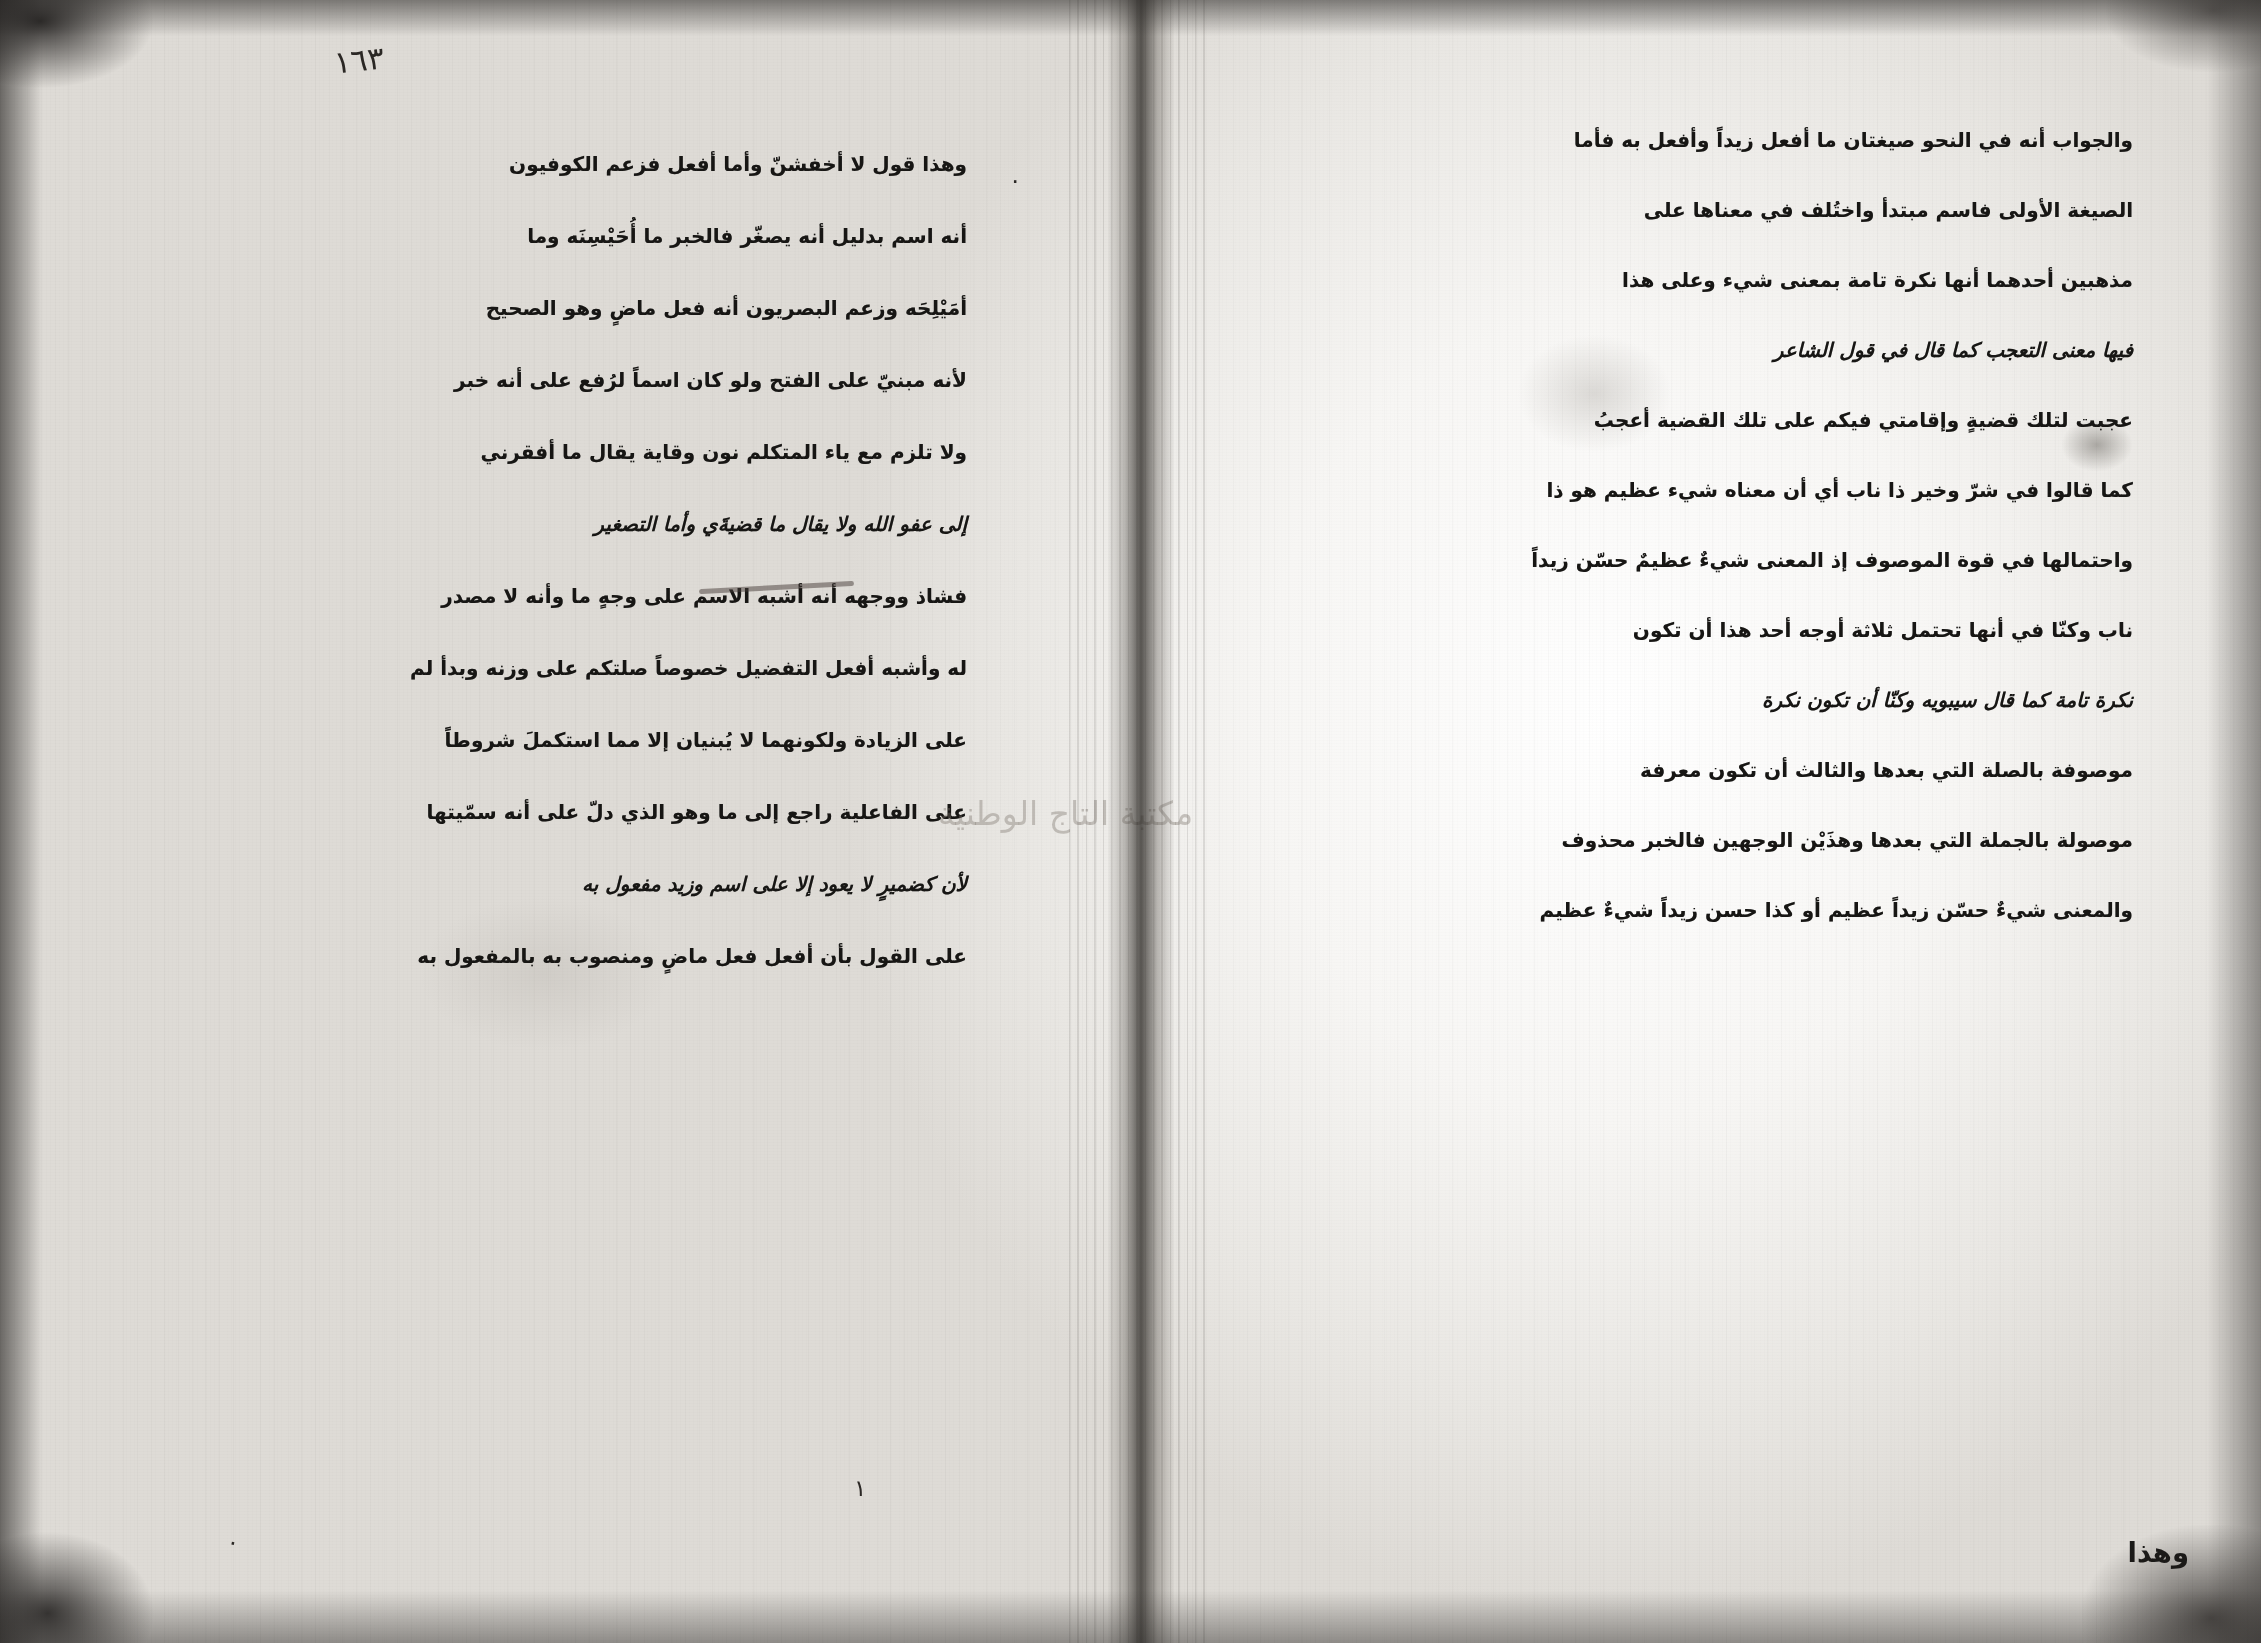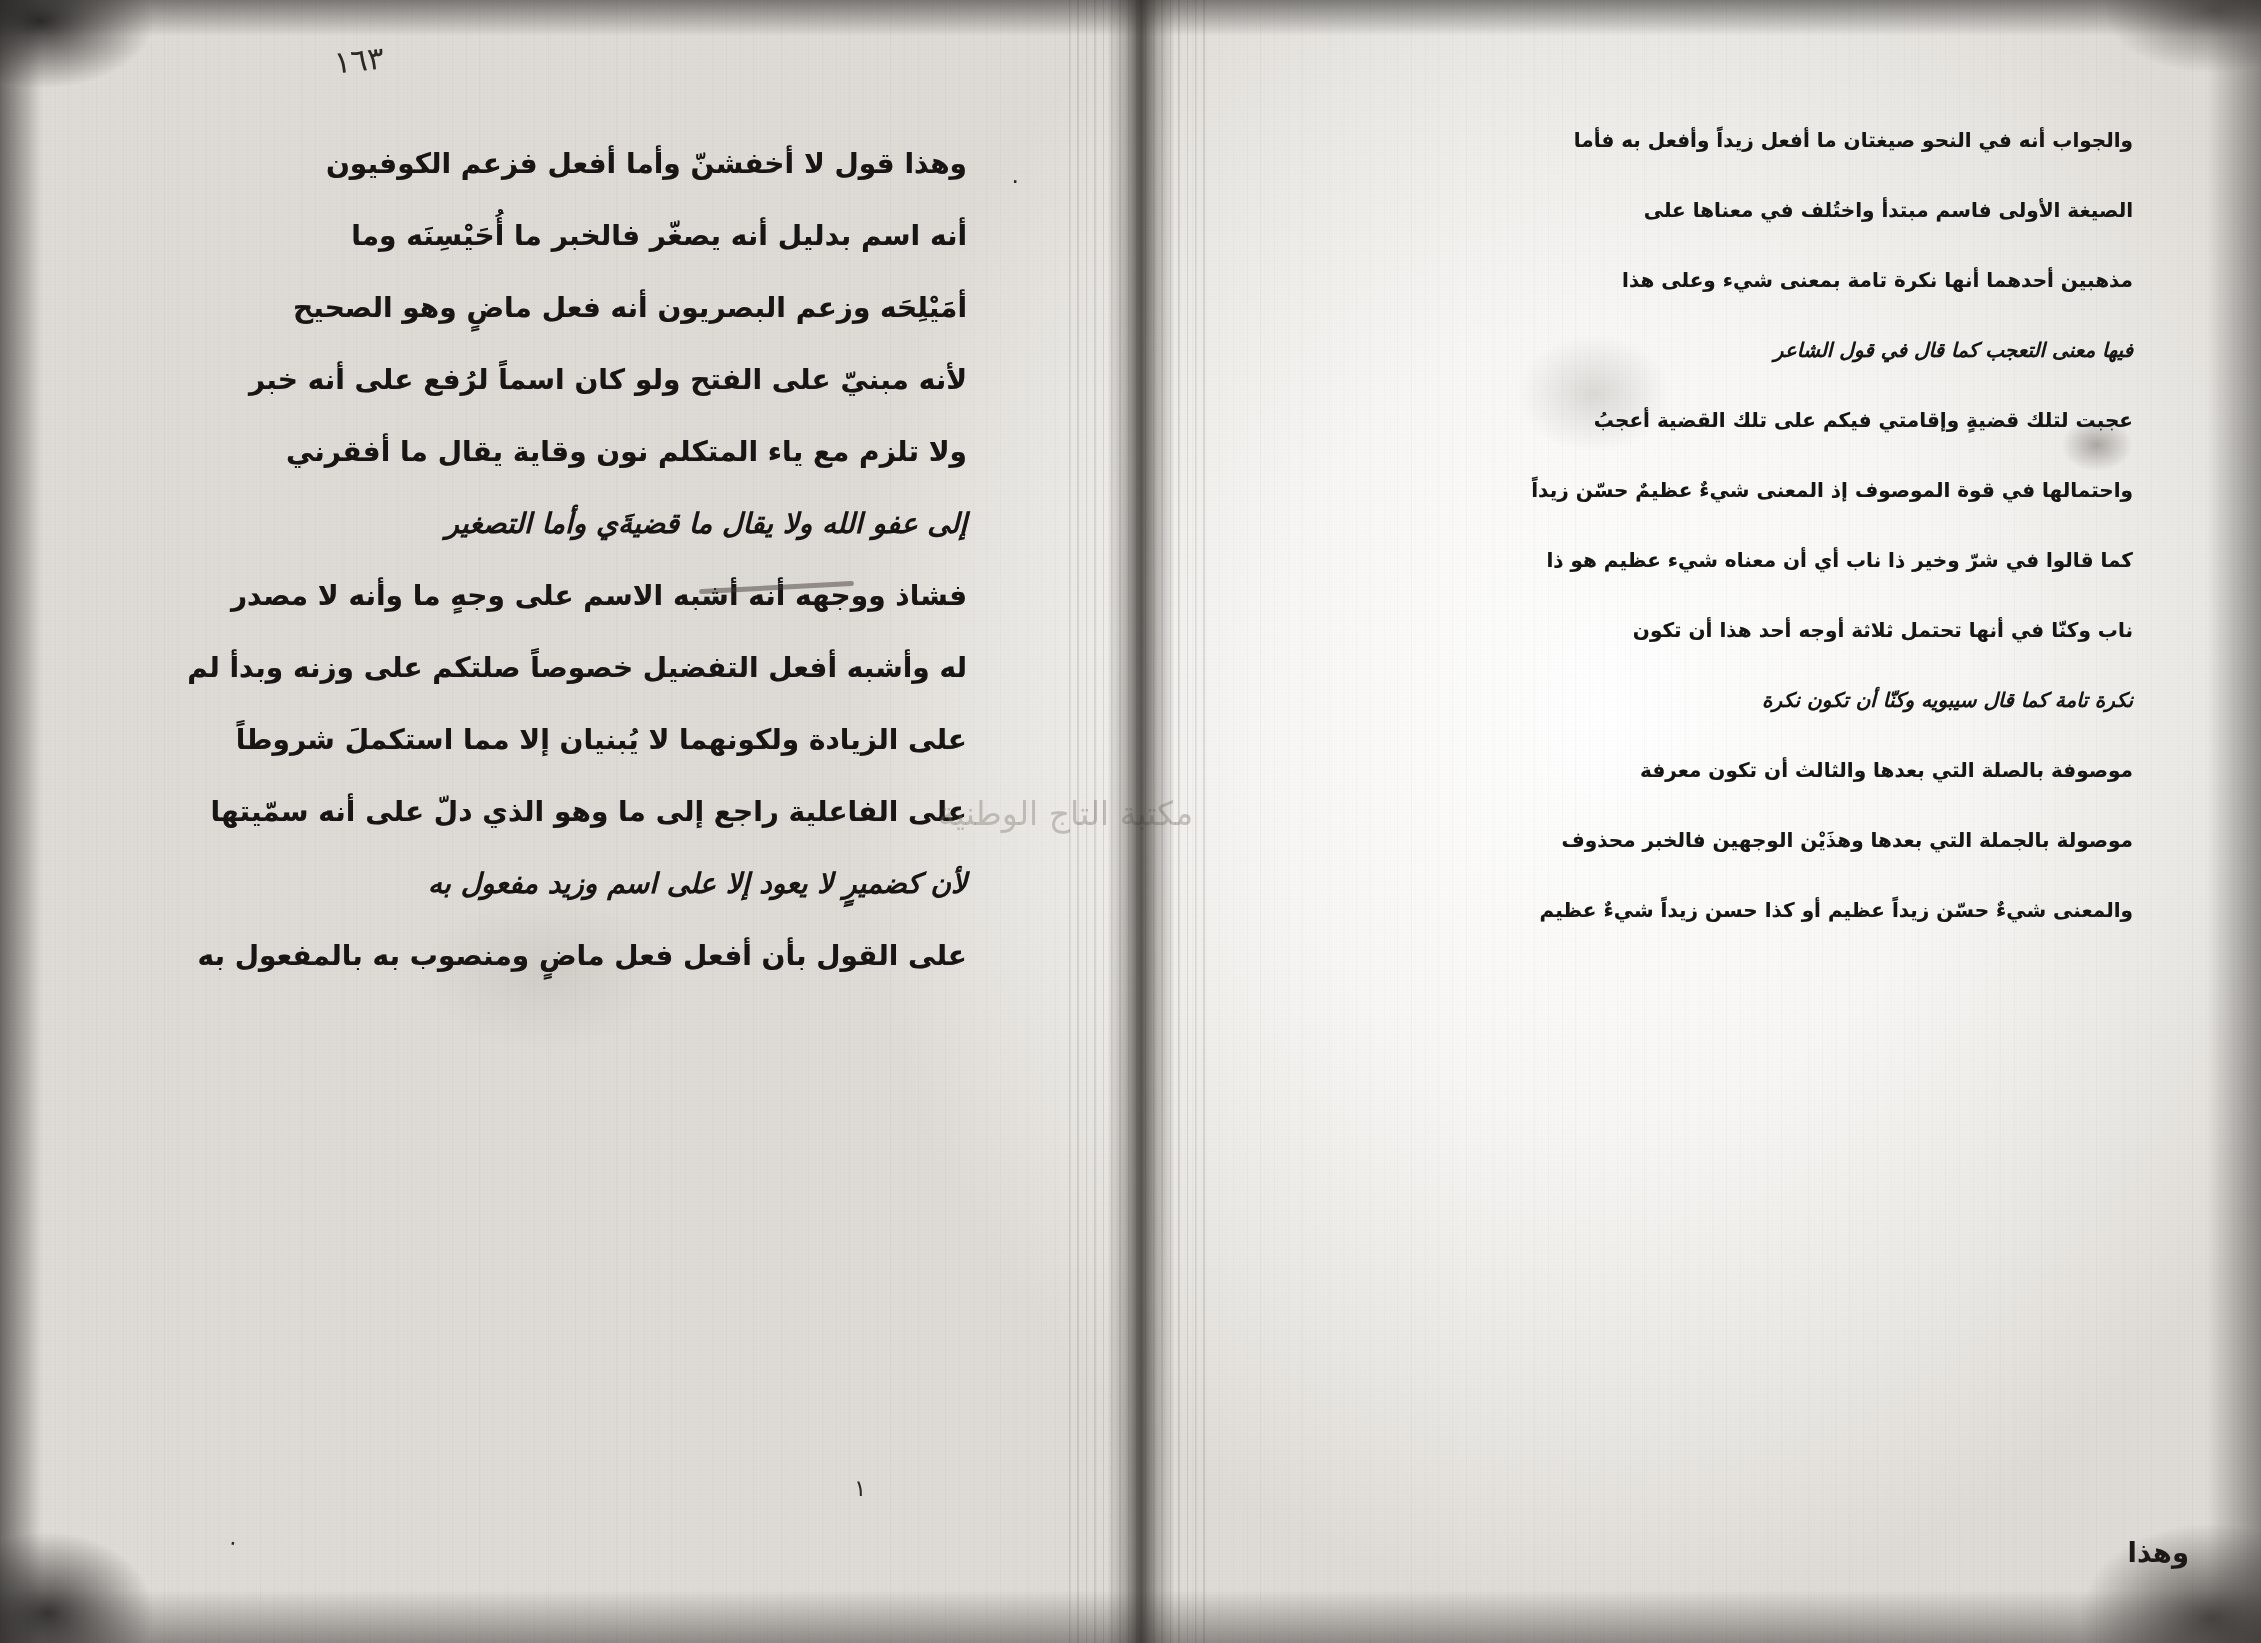--- a/index.html
+++ b/index.html
@@ -119,21 +119,21 @@
     white-space: nowrap;
     color: #171614;
     text-shadow: 0 0 0.6px rgba(0,0,0,0.35);
   }
 
   
   #left-text {
     left: 197px;
     top: 128px;
     width: 770px;
-    font-size: 28px;
+    font-size: 20px;
     line-height: 72px;
   }
   
   #right-text {
     left: 78px;       
     top: 105px;
     width: 920px;
     font-size: 20px;
     line-height: 70px;
   }
@@ -254,22 +254,22 @@
     </div>
   </div>
 
   <div class="page-half" id="right-page">
     <div class="text-block" id="right-text">
       <div class="line">والجواب أنه في النحو صيغتان ما أفعل زيداً وأفعل به فأما</div>
       <div class="line ind-1">الصيغة الأولى فاسم مبتدأ واختُلف في معناها على</div>
       <div class="line">مذهبين أحدهما أنها نكرة تامة بمعنى شيء وعلى هذا</div>
       <div class="line ind-2">فيها معنى التعجب كما قال في قول الشاعر</div>
       <div class="line">عجبت لتلك قضيةٍ وإقامتي فيكم على تلك القضية أعجبُ</div>
+      <div class="line ind-1">كما قالوا في شرّ وخير ذا ناب أي أن معناه شيء عظيم هو ذا</div>
       <div class="line">واحتمالها في قوة الموصوف إذ المعنى شيءٌ عظيمٌ حسّن زيداً</div>
-      <div class="line ind-1">كما قالوا في شرّ وخير ذا ناب أي أن معناه شيء عظيم هو ذا</div>
       <div class="line">ناب وكنّا في أنها تحتمل ثلاثة أوجه أحد هذا أن تكون</div>
       <div class="line ind-2">نكرة تامة كما قال سيبويه وكنّا أن تكون نكرة</div>
       <div class="line ind-1">موصوفة بالصلة التي بعدها والثالث أن تكون معرفة</div>
       <div class="line">موصولة بالجملة التي بعدها وهذَيْن الوجهين فالخبر محذوف</div>
       <div class="line">والمعنى شيءٌ حسّن زيداً عظيم أو كذا حسن زيداً شيءٌ عظيم</div>
     </div>
 
     <div class="catchword">وهذا</div>
   </div>
 

